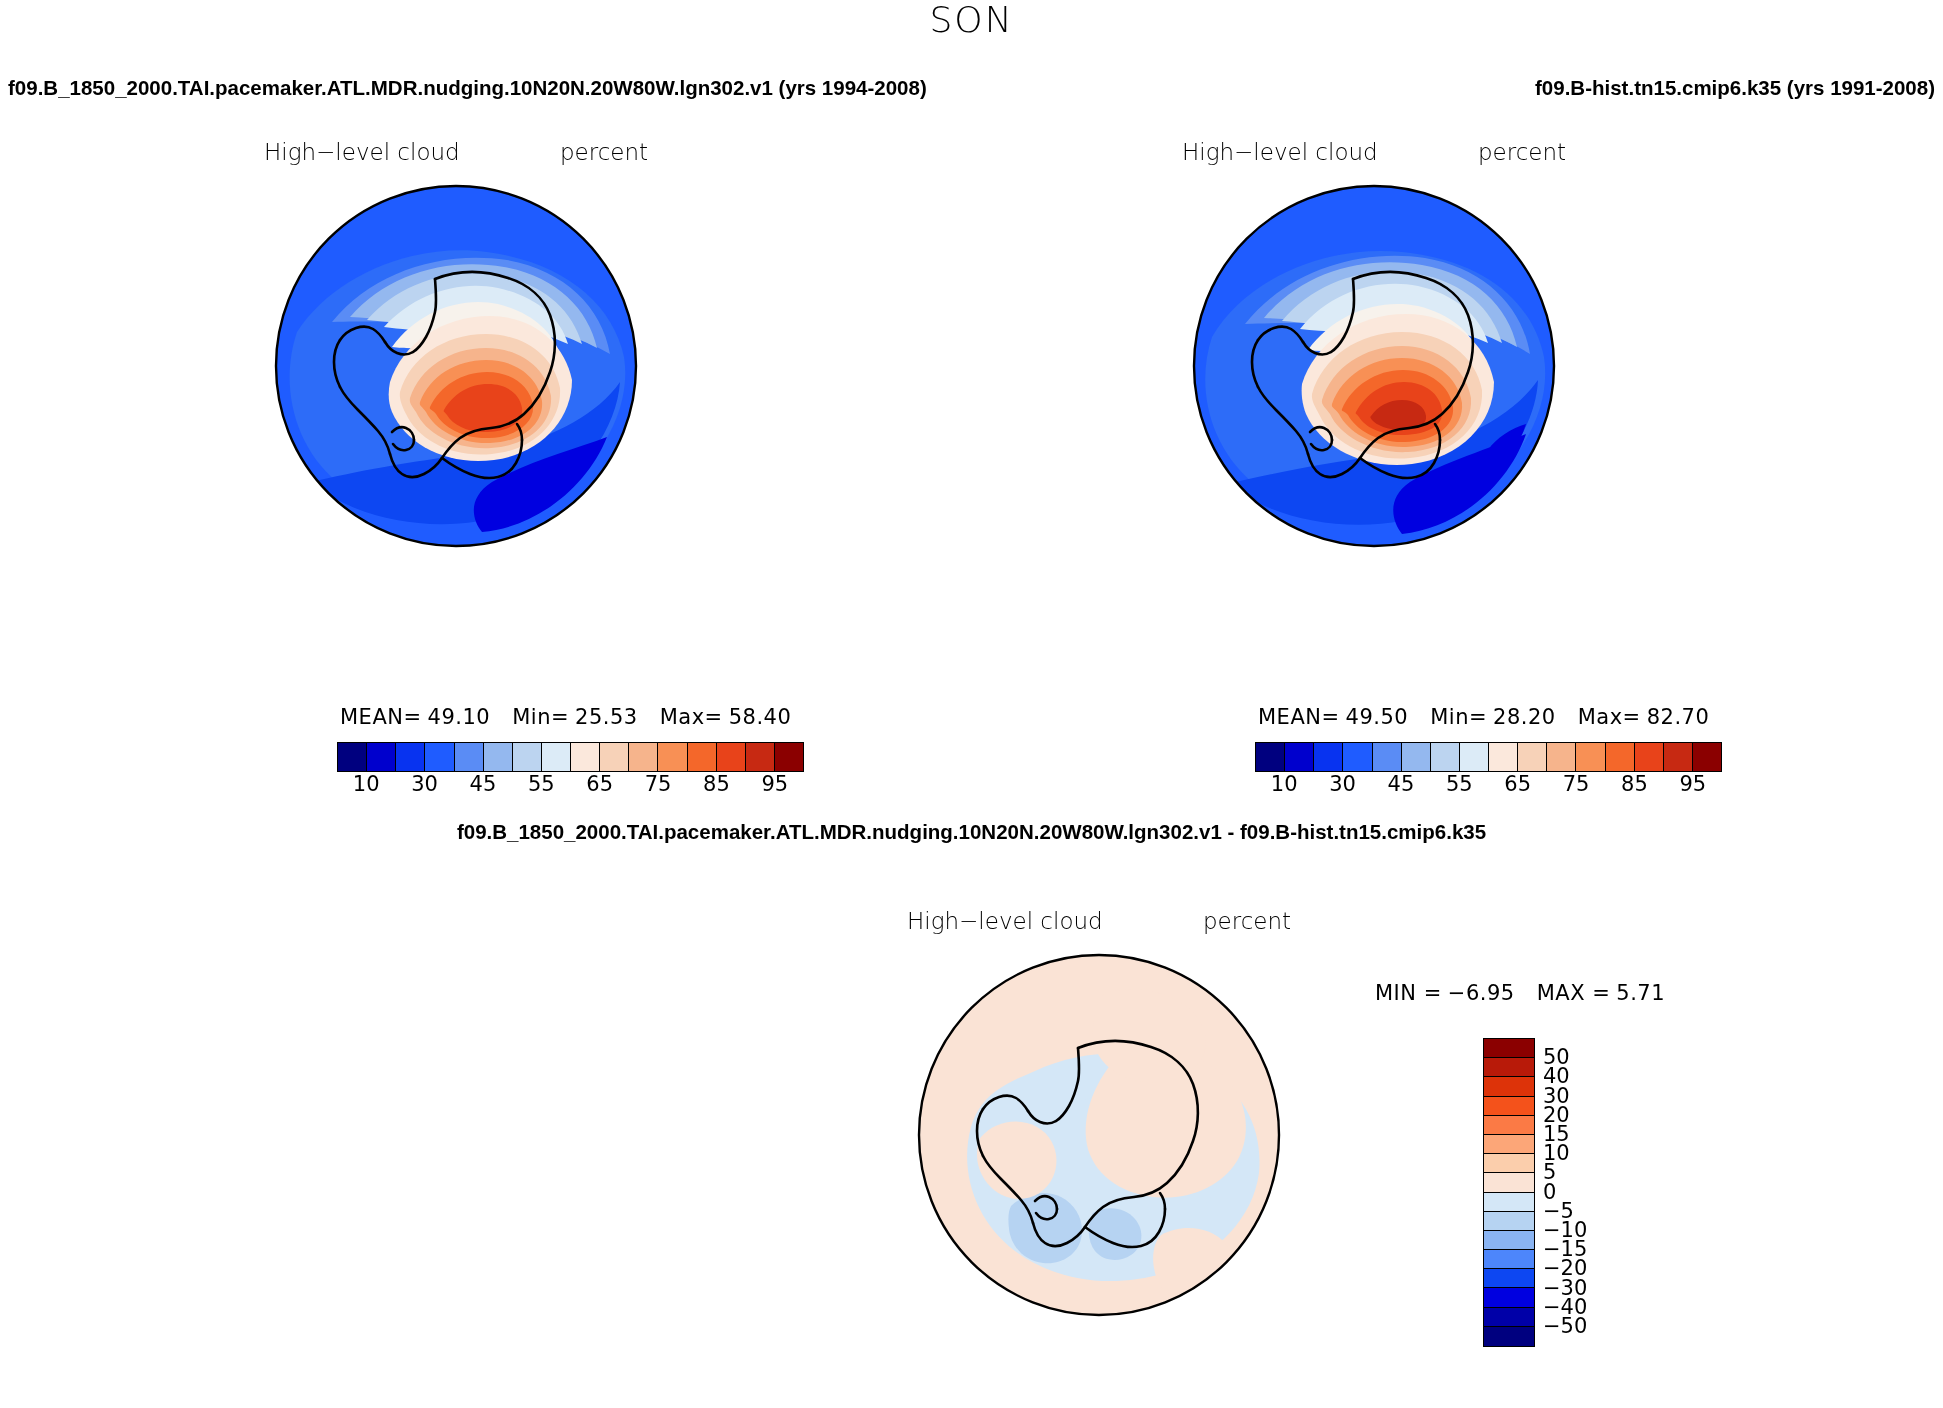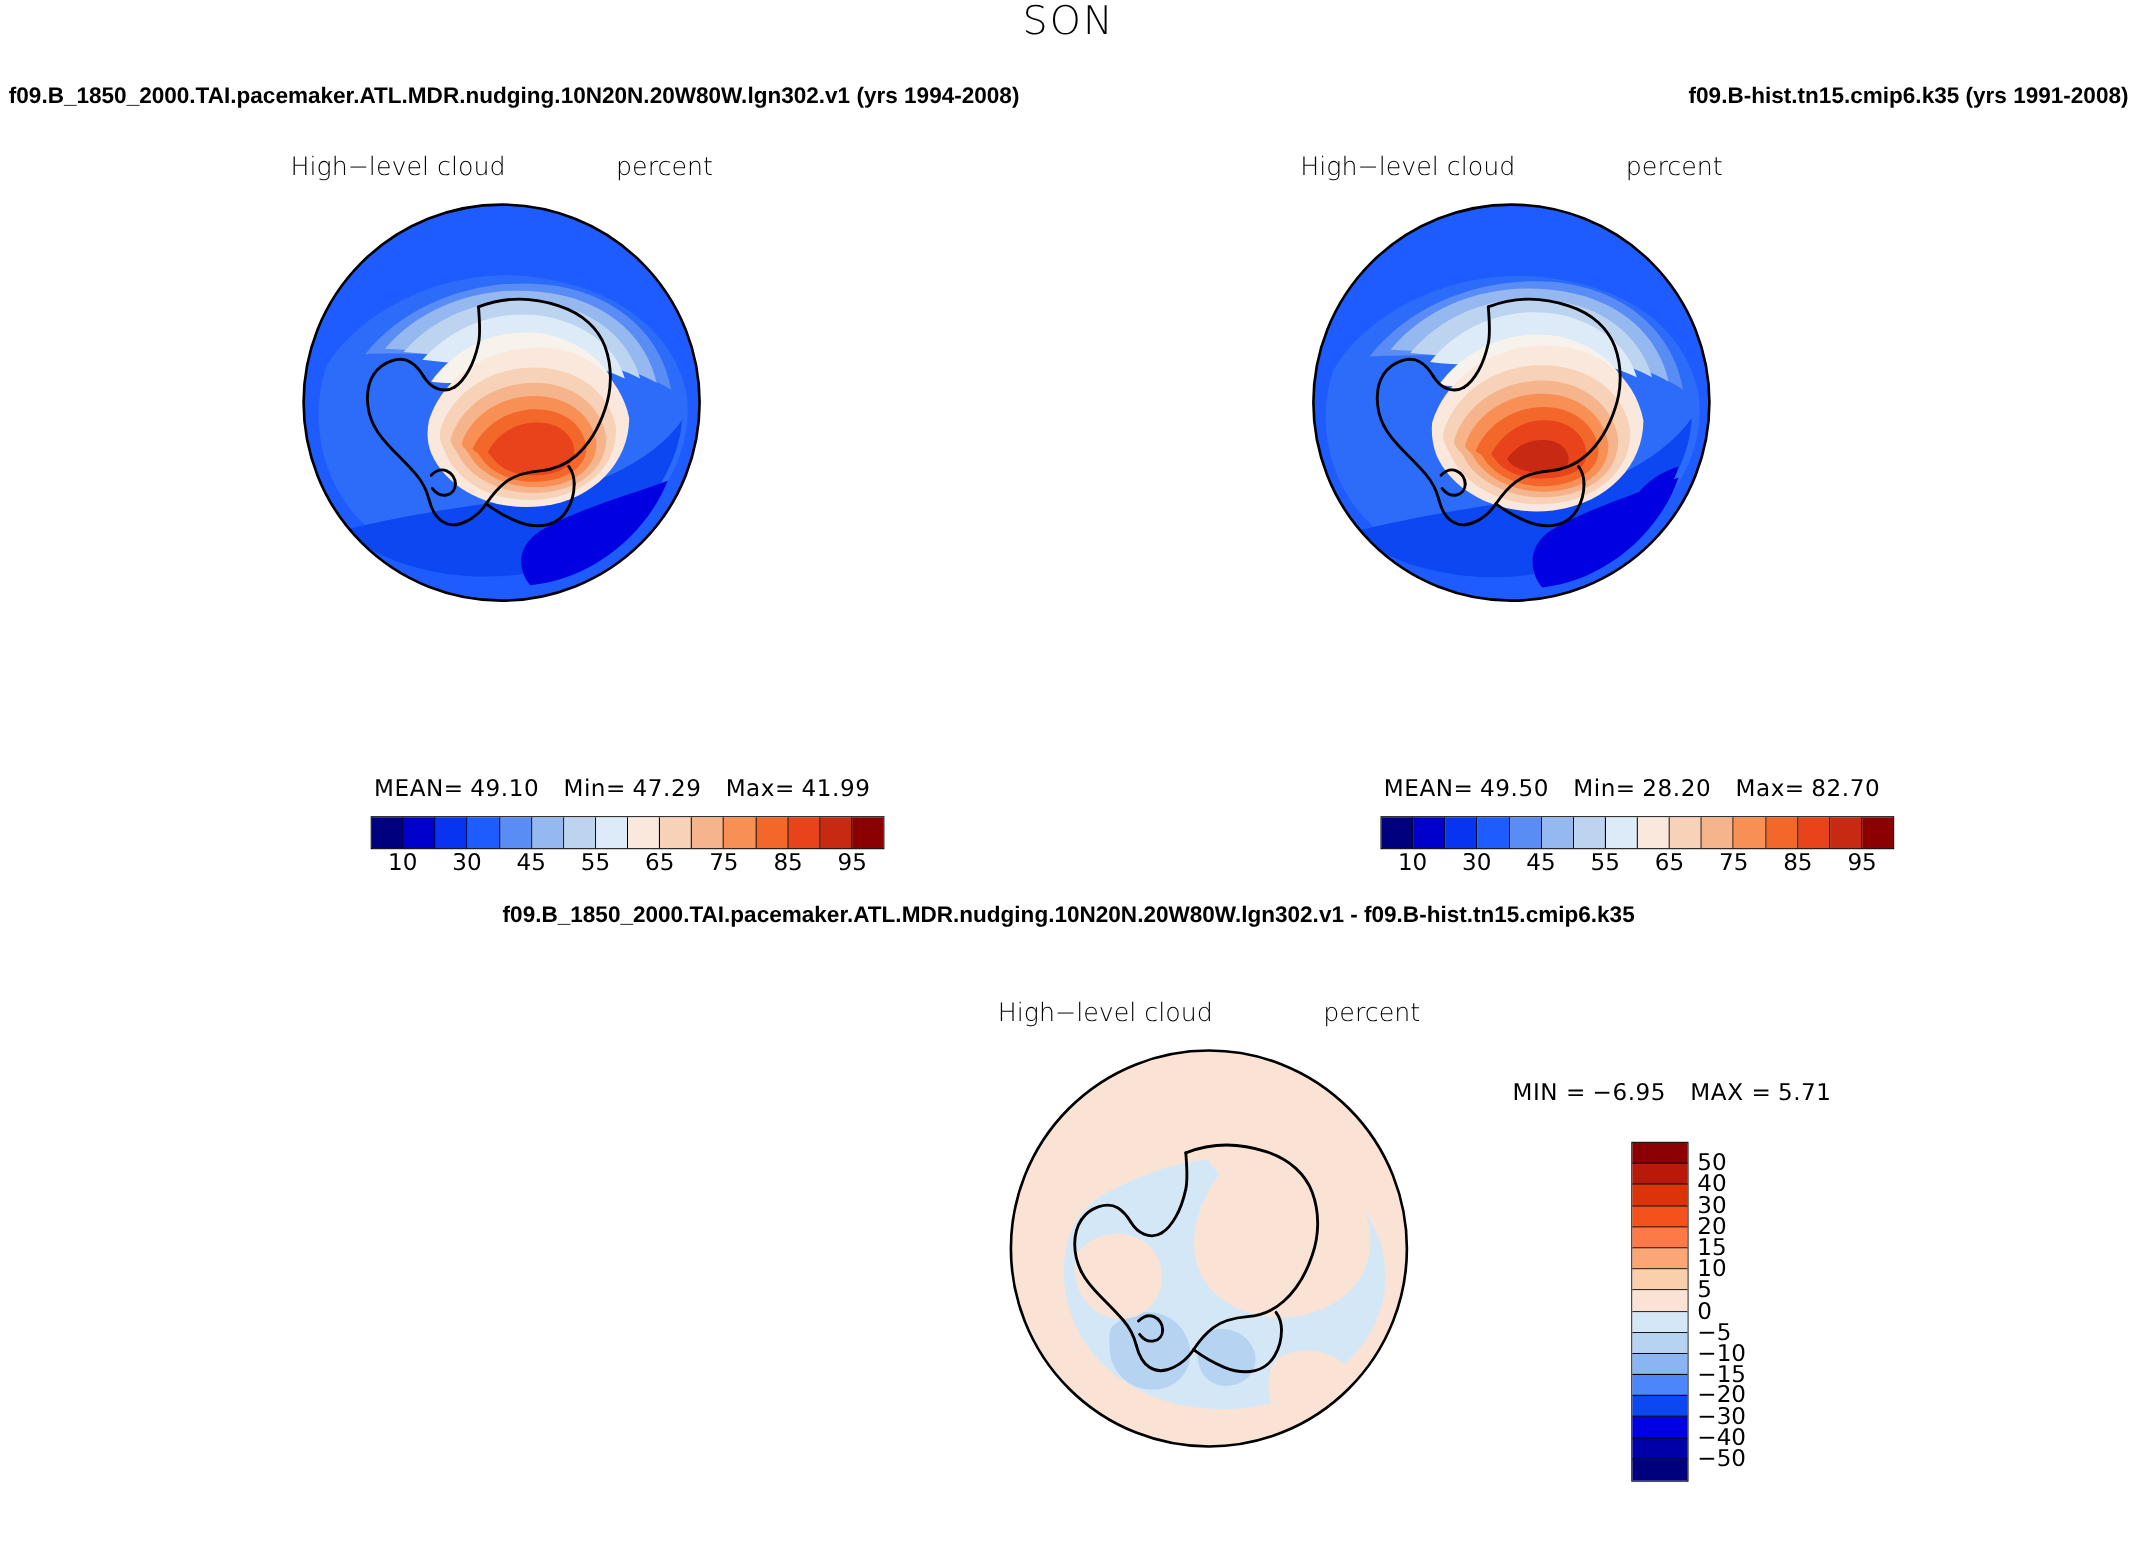--- a/index.html
+++ b/index.html
@@ -171,21 +171,21 @@
     <path d="M113,160 C116,165 120,169 125,171 C130,173 136,173 141,170"></path>
     <path d="M141,170 C146,167 150,162 154,155 C158,148 161,139 163,130 C165,121 164,110 163,97"></path>
     <path d="M170,276 C178,282 188,288 198,292 C208,296 218,297 226,295 C234,293 240,288 244,281 C248,274 250,266 250,258"></path>
     <path d="M250,258 C250,252 248,246 245,242"></path>
     <path d="M120,250 C124,246 129,244 134,246 C139,248 142,253 142,258"></path>
     <path d="M142,258 C142,263 139,267 134,268 C129,269 124,266 121,262"></path>
   </g>
 </svg>
 
 <div class="abs stats-row" style="left:340px; top:705px;">
-  <span class="lbl">MEAN=</span><span class="val">49.10</span><span class="lbl">Min=</span><span class="val">47.29</span><span class="lbl">Max=</span><span class="val">41.99</span>
+  <span class="lbl">MEAN=</span><span class="val">49.10</span><span class="lbl">Min=</span><span class="val">25.53</span><span class="lbl">Max=</span><span class="val">58.40</span>
 </div>
 
 <div class="abs" style="left:337px; top:742px; width:467px;">
   <div class="cbar-h" id="cbar-left">
       <div class="cell" style="background: rgb(0, 0, 127);"></div>
       <div class="cell" style="background: rgb(0, 0, 205);"></div>
       <div class="cell" style="background: rgb(8, 51, 240);"></div>
       <div class="cell" style="background: rgb(31, 92, 255);"></div>
       <div class="cell" style="background: rgb(90, 140, 245);"></div>
       <div class="cell" style="background: rgb(148, 184, 239);"></div>

